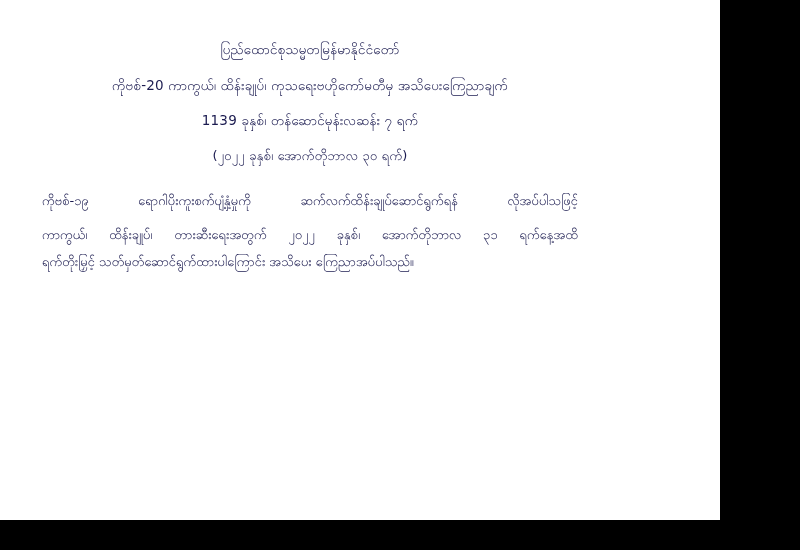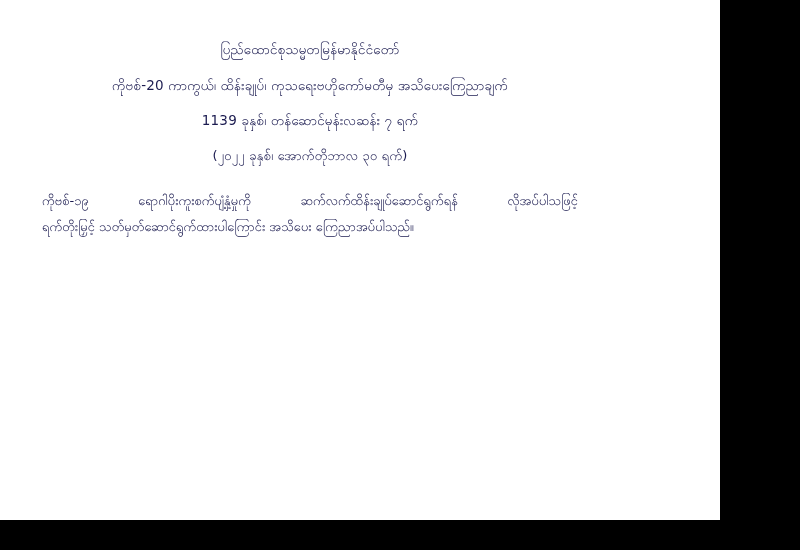--- a/index.html
+++ b/index.html
@@ -86,20 +86,21 @@
 
     <div class="heading-block">
       <div class="heading h1">ပြည်ထောင်စုသမ္မတမြန်မာနိုင်ငံတော်</div>
       <div class="heading h2">ကိုဗစ်-20 ကာကွယ်၊ ထိန်းချုပ်၊ ကုသရေးဗဟိုကော်မတီမှ အသိပေးကြေညာချက်</div>
       <div class="heading h3">1139 ခုနှစ်၊ တန်ဆောင်မုန်းလဆန်း ၇ ရက်</div>
       <div class="heading h4">(၂၀၂၂ ခုနှစ်၊ အောက်တိုဘာလ ၃၀ ရက်)</div>
     </div>
 
     <div class="para">
       <span class="ln justified">ကိုဗစ်-၁၉  ရောဂါပိုးကူးစက်ပျံ့နှံ့မှုကို  ဆက်လက်ထိန်းချုပ်ဆောင်ရွက်ရန်  လိုအပ်ပါသဖြင့်</span>
+      <span class="ln justified">ကာကွယ်၊ ထိန်းချုပ်၊ တားဆီးရေးအတွက် ၂၀၂၂ ခုနှစ်၊ အောက်တိုဘာလ ၃၁ ရက်နေ့အထိ</span>
       <span class="ln">ရက်တိုးမြှင့် သတ်မှတ်ဆောင်ရွက်ထားပါကြောင်း အသိပေး ကြေညာအပ်ပါသည်။</span>
     </div>
 
   </div>
 
   <div class="black-bar-right"></div>
   <div class="black-bar-bottom"></div>
 
 </div>
 

